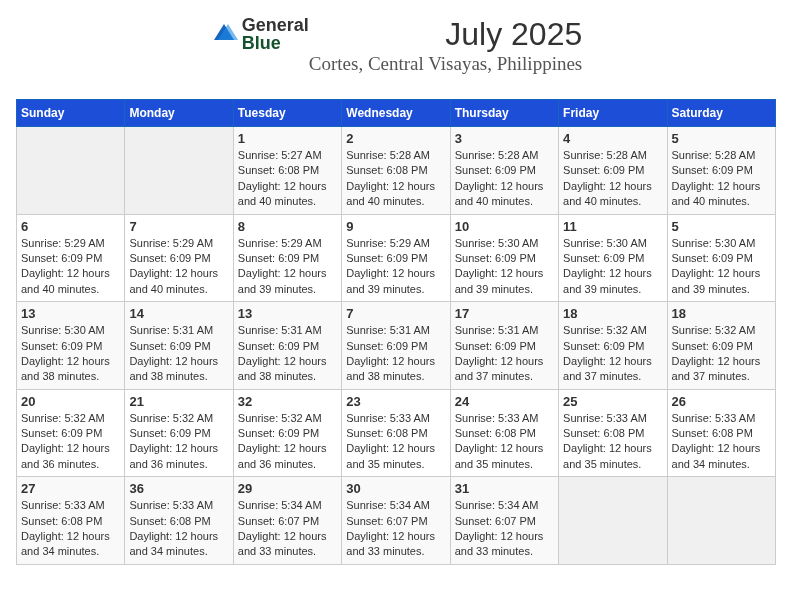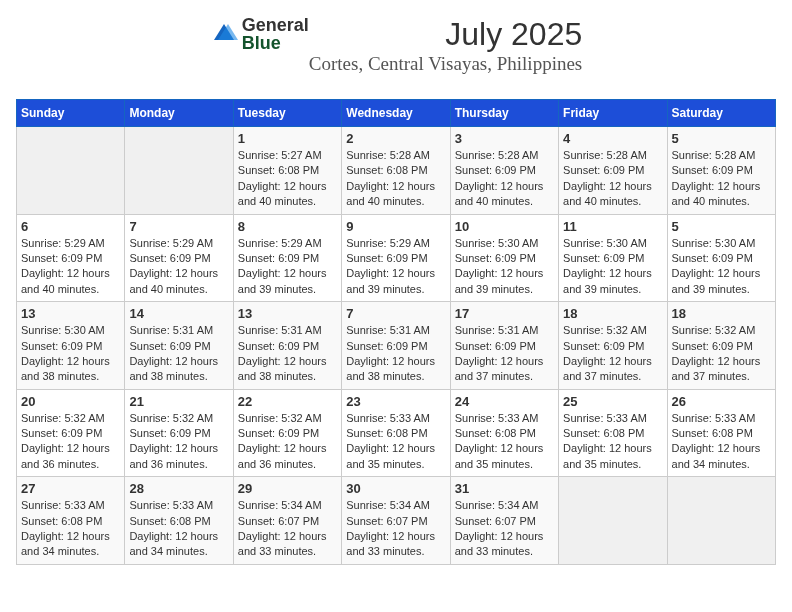--- a/index.html
+++ b/index.html
@@ -206,21 +206,21 @@
       <tr>
         <td>
           <div class="day-num">20</div>
           <div class="day-info">Sunrise: 5:32 AM<br>Sunset: 6:09 PM<br>Daylight: 12 hours and 36 minutes.</div>
         </td>
         <td>
           <div class="day-num">21</div>
           <div class="day-info">Sunrise: 5:32 AM<br>Sunset: 6:09 PM<br>Daylight: 12 hours and 36 minutes.</div>
         </td>
         <td>
-          <div class="day-num">22</div>
+          <div class="day-num">32</div>
           <div class="day-info">Sunrise: 5:32 AM<br>Sunset: 6:09 PM<br>Daylight: 12 hours and 36 minutes.</div>
         </td>
         <td>
           <div class="day-num">23</div>
           <div class="day-info">Sunrise: 5:33 AM<br>Sunset: 6:08 PM<br>Daylight: 12 hours and 35 minutes.</div>
         </td>
         <td>
           <div class="day-num">24</div>
           <div class="day-info">Sunrise: 5:33 AM<br>Sunset: 6:08 PM<br>Daylight: 12 hours and 35 minutes.</div>
         </td>
@@ -232,21 +232,21 @@
           <div class="day-num">26</div>
           <div class="day-info">Sunrise: 5:33 AM<br>Sunset: 6:08 PM<br>Daylight: 12 hours and 34 minutes.</div>
         </td>
       </tr>
       <tr>
         <td>
           <div class="day-num">27</div>
           <div class="day-info">Sunrise: 5:33 AM<br>Sunset: 6:08 PM<br>Daylight: 12 hours and 34 minutes.</div>
         </td>
         <td>
-          <div class="day-num">28</div>
+          <div class="day-num">36</div>
           <div class="day-info">Sunrise: 5:33 AM<br>Sunset: 6:08 PM<br>Daylight: 12 hours and 34 minutes.</div>
         </td>
         <td>
           <div class="day-num">29</div>
           <div class="day-info">Sunrise: 5:34 AM<br>Sunset: 6:07 PM<br>Daylight: 12 hours and 33 minutes.</div>
         </td>
         <td>
           <div class="day-num">30</div>
           <div class="day-info">Sunrise: 5:34 AM<br>Sunset: 6:07 PM<br>Daylight: 12 hours and 33 minutes.</div>
         </td>

